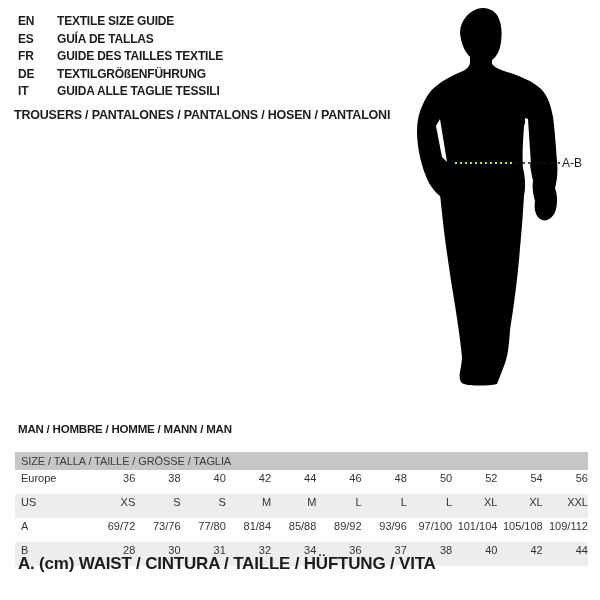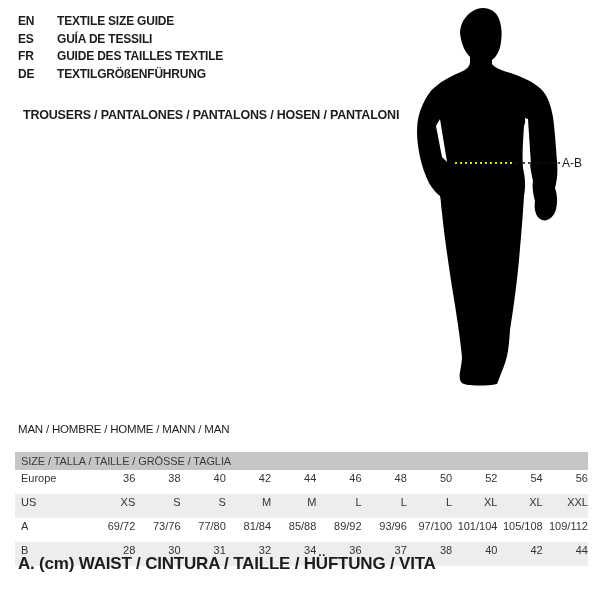--- a/index.html
+++ b/index.html
@@ -11,30 +11,30 @@
     color:#1c1c1b;
     overflow:hidden;
   }
   
   .lang-list{
     position:absolute;left:18px;top:13px;
     font-size:12px;font-weight:700;letter-spacing:-0.2px;
   }
   .lang-row{display:grid;grid-template-columns:39px auto;line-height:17.5px;white-space:nowrap;}
   .garment-heading{
-    position:absolute;left:23px;top:108px;
+    position:absolute;left:14px;top:108px;
     font-size:12.5px;font-weight:700;letter-spacing:-0.2px;white-space:nowrap;
   }
   
   .figure-svg{position:absolute;left:400px;top:0;width:200px;height:400px;}
   .measure-text{font-family:"Liberation Sans","DejaVu Sans",sans-serif;font-size:12px;fill:#1c1c1b;}
   
   .section-heading{
     position:absolute;left:18px;top:423px;
-    font-size:11.5px;font-weight:400;letter-spacing:-0.2px;white-space:nowrap;
+    font-size:11.5px;font-weight:700;letter-spacing:-0.2px;white-space:nowrap;
   }
   
   .size-table{position:absolute;left:15px;top:452px;width:573px;font-size:11px;}
   .table-header{
     background:var(--c-bar,#c6c6c6);
     height:18px;line-height:18px;
     padding-left:6px;color:#3c3c3c;letter-spacing:-0.1px;
   }
   .trow{display:flex;height:24px;line-height:16px;color:#333;}
   .trow.alt{background:var(--c-alt,#ededed);}
@@ -51,29 +51,33 @@
 
 <div class="page">
 
   <div class="lang-list">
     <div class="lang-row">
       <span>EN</span>
       <span>TEXTILE SIZE GUIDE</span>
     </div>
     <div class="lang-row">
       <span>ES</span>
-      <span>GUÍA DE TESSILI</span>
+      <span>GUÍA DE TALLAS</span>
     </div>
     <div class="lang-row">
       <span>FR</span>
       <span>GUIDE DES TAILLES TEXTILE</span>
     </div>
     <div class="lang-row">
       <span>DE</span>
       <span>TEXTILGRÖßENFÜHRUNG</span>
+    </div>
+    <div class="lang-row">
+      <span>IT</span>
+      <span>GUIDA ALLE TAGLIE TESSILI</span>
     </div>
   </div>
 
   <div class="garment-heading">TROUSERS / PANTALONES / PANTALONS / HOSEN / PANTALONI</div>
 
   <svg class="figure-svg" viewBox="0 0 200 400" aria-hidden="true">
 
     <path fill="#000" d="
       M 77 9
       C 86 6 96 10 99 19

